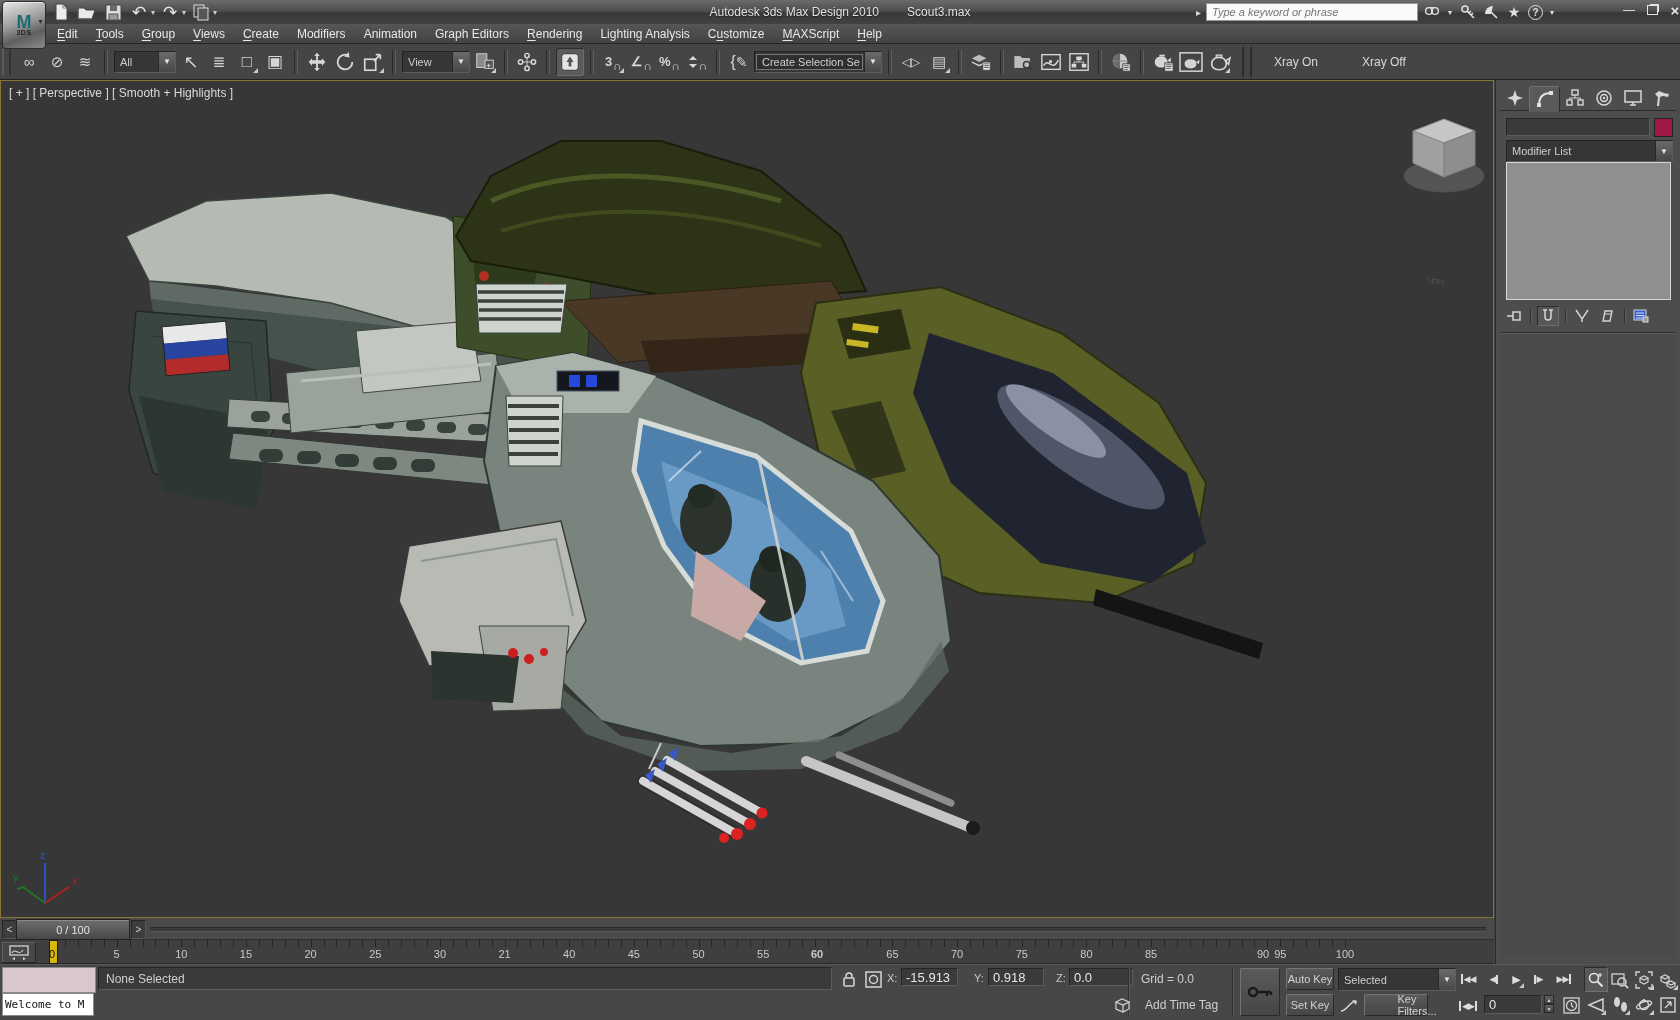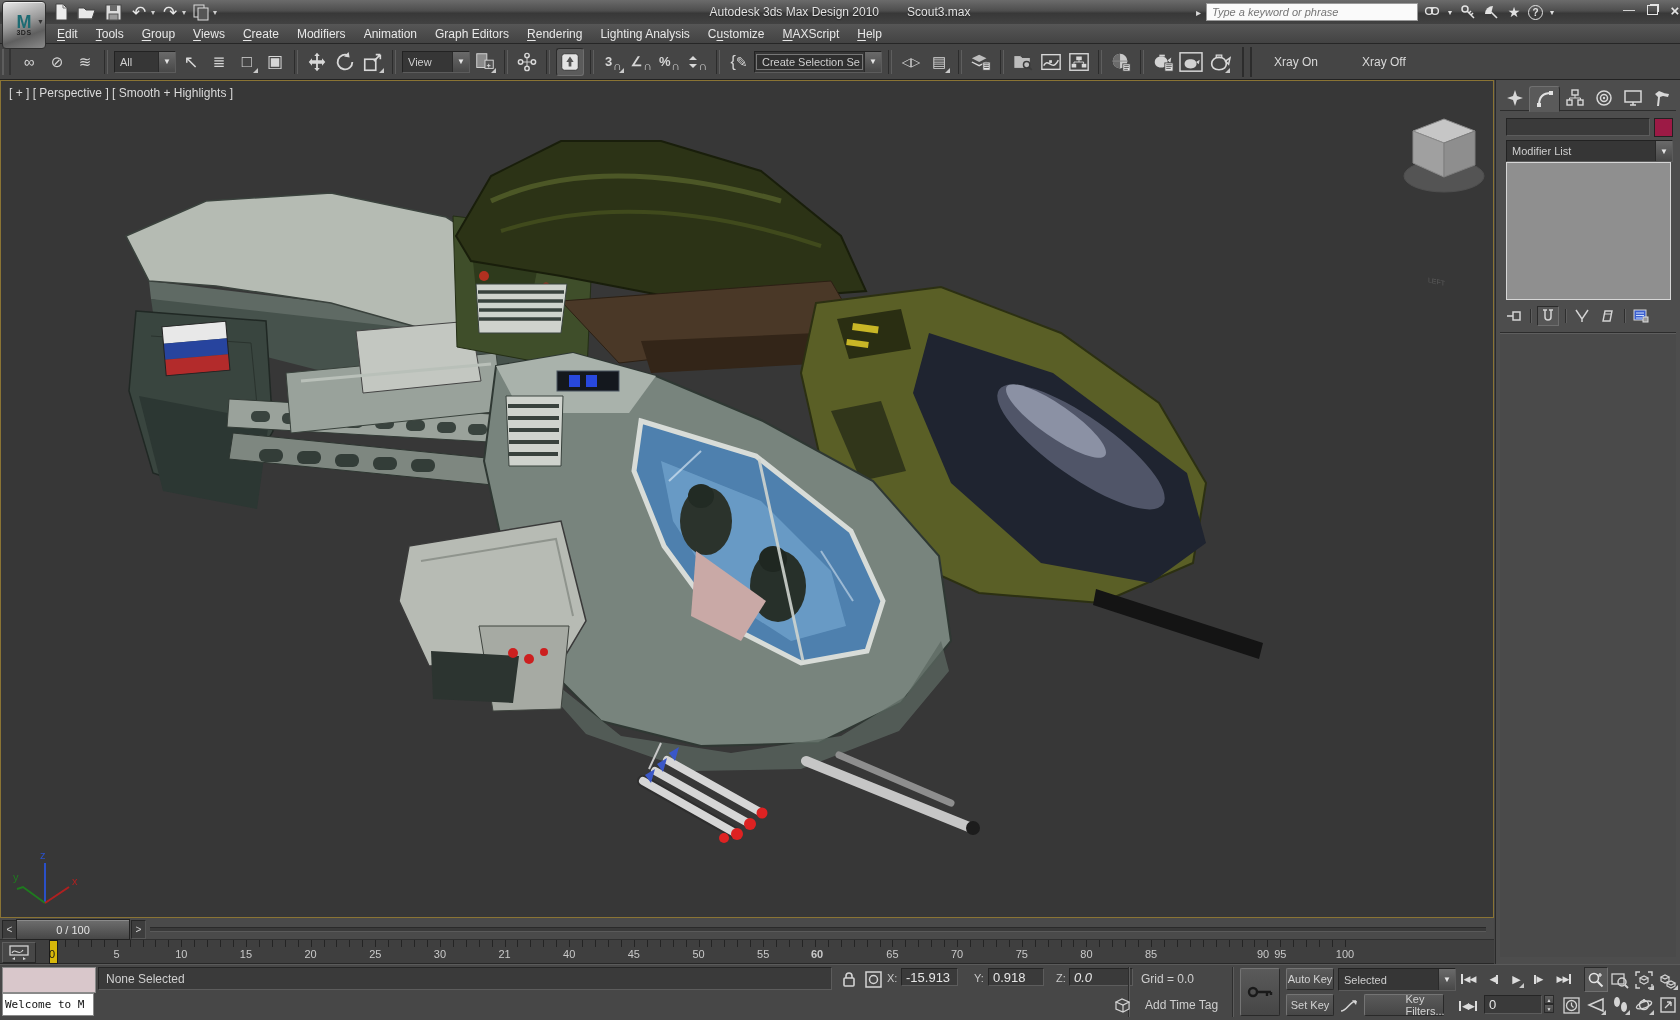--- a/index.html
+++ b/index.html
@@ -776,21 +776,21 @@
           <rect x="1" y="1" width="15" height="15" fill="none" stroke="#d4d4d4" stroke-width="1.5"></rect>
           <circle cx="8.5" cy="8.5" r="4" fill="none" stroke="#d4d4d4" stroke-width="1.5"></circle>
         </svg>
     </span>
 
     <span class="abs coordlabel" style="left:887px;top:7px;">X:</span>
     <div class="abs sunken coordfield" style="left:901px;top:3px;width:57px;">-15.913</div>
     <span class="abs coordlabel" style="left:974px;top:7px;">Y:</span>
     <div class="abs sunken coordfield" style="left:988px;top:3px;width:56px;">0.918</div>
     <span class="abs coordlabel" style="left:1056px;top:7px;">Z:</span>
-    <div class="abs sunken coordfield" style="left:1069px;top:3px;width:64px;font-style:italic;">0.0</div>
+    <div class="abs sunken coordfield" style="left:1069px;top:3px;width:64px;">0.0</div>
 
     <div class="abs" style="left:1128px;top:2px;width:1px;height:50px;background:#2e2e2e;box-shadow:1px 0 0 #5c5c5c;"></div>
     <div class="abs sb-text" style="left:1134px;top:2px;width:72px;height:23px;">Grid = 0.0</div>
 
     <span class="abs sb-btn" style="left:1112px;top:30px;width:20px;height:20px;">
       <svg width="15" height="15" viewBox="0 0 15 15">
           <path d="M1 4l6-3 7 3-6 3z" fill="none" stroke="#d4d4d4" stroke-width="1.2"></path>
           <path d="M1 4v7l7 3 6-3V4M8 7v7" fill="none" stroke="#d4d4d4" stroke-width="1.2"></path>
         </svg>
     </span>
@@ -809,21 +809,21 @@
     <div class="abs combo" style="left:1338px;top:3px;width:116px;height:21px;">
       <span class="ctext">Selected</span>
       <span class="cbtn">▼</span>
     </div>
     <span class="abs sb-btn" style="left:1338px;top:31px;width:22px;height:20px;">
       <svg width="18" height="14" viewBox="0 0 18 14">
           <path d="M1 12C7 12 10 2 16 2" fill="none" stroke="#d4d4d4" stroke-width="1.5"></path>
           <path d="M12 1l5 1-1 4z" fill="#d4d4d4"></path>
         </svg>
     </span>
-    <span class="abs raised sb-btn" style="left:1364px;top:29px;width:80px;height:22px;font-size:11px;padding-left:42px;">Key Filters...</span>
+    <span class="abs raised sb-btn" style="left:1364px;top:29px;width:64px;height:22px;font-size:11px;padding-left:42px;">Key Filters...</span>
 
     <span class="abs pbtn" style="left:1458px;top:3px;">
         <span style="border-left:2px solid #dcdcdc;padding-left:1px;">◀◀</span>
       </span>
     <span class="abs pbtn" style="left:1484px;top:3px;">
         <span>◀</span>
         <span style="border-left:2px solid #dcdcdc;margin-left:1px;height:9px;"></span>
       </span>
     <span class="abs pbtn fly" style="left:1506px;top:3px;font-size:11px;">
         <span>▶</span>

